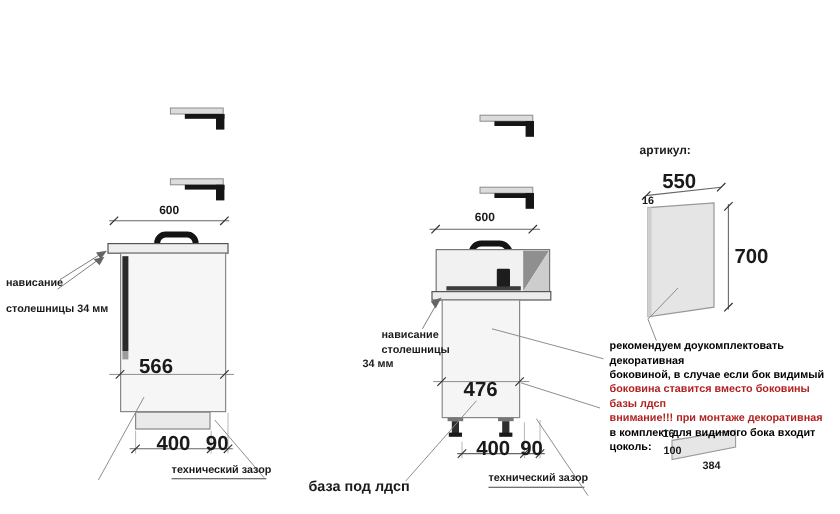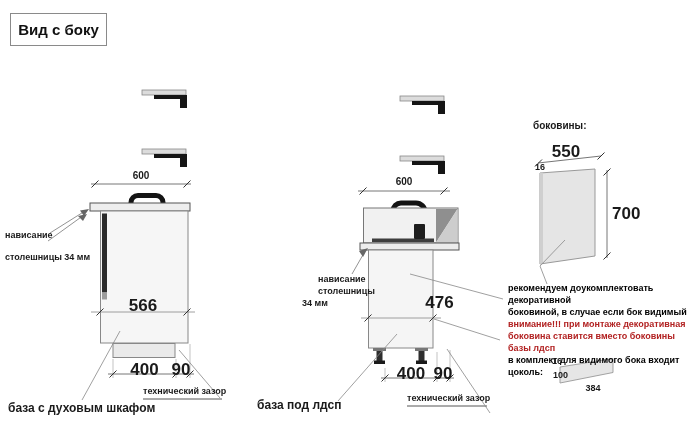--- a/index.html
+++ b/index.html
@@ -120,51 +120,49 @@
       <path d="M607 170 V258" stroke="#666" stroke-width="0.9"></path>
       <path d="M603.5 175.5 L610.5 168.5 M603.5 259.5 L610.5 252.5" stroke="#333" stroke-width="1"></path>
       <path d="M565 240 L540 266 L547 284" fill="none" stroke="#888" stroke-width="0.8"></path>
     </g>
 
     <g>
       <polygon points="560,367 613,358.5 613,372.5 560,383" fill="#e6e6e6" stroke="#999" stroke-width="0.9"></polygon>
     </g>
   </svg>
 
-  <div class="title-box">Вид с боку</div>
 
   <div class="lbl f10 ctr" style="left:91px;top:170px;width:100px;">600</div>
   <div class="lbl f9" style="left:5px;top:231px;">нависание</div>
   <div class="lbl f9" style="left:5px;top:253px;">столешницы 34 мм</div>
-  <div class="lbl f11 ctr" style="left:93px;top:297px;width:100px;">566</div>
+  <div class="lbl f11 ctr" style="left:80px;top:297px;width:100px;">566</div>
   <div class="lbl f11 ctr" style="left:113px;top:361px;width:63px;">400</div>
   <div class="lbl f11 ctr" style="left:170px;top:361px;width:22px;">90</div>
   <div class="lbl f9" style="left:143px;top:387px;">технический зазор</div>
-  <div class="lbl f12" style="left:8px;top:402px;">база с духовым шкафом</div>
 
   <div class="lbl f10 ctr" style="left:359px;top:176px;width:90px;">600</div>
   <div class="lbl f9" style="left:318px;top:275px;">нависание</div>
   <div class="lbl f9" style="left:318px;top:287px;">столешницы</div>
   <div class="lbl f9" style="left:302px;top:299px;">34 мм</div>
-  <div class="lbl f11 ctr" style="left:368px;top:294px;width:65px;padding-left:39px;">476</div>
+  <div class="lbl f11 ctr" style="left:368px;top:316px;width:65px;">476</div>
   <div class="lbl f11 ctr" style="left:385px;top:365px;width:52px;">400</div>
   <div class="lbl f11 ctr" style="left:433px;top:365px;width:20px;">90</div>
   <div class="lbl f9" style="left:407px;top:394px;">технический зазор</div>
   <div class="lbl f12" style="left:257px;top:399px;">база под лдсп</div>
 
-  <div class="lbl f10" style="left:533px;top:120px;">боковины:</div>
+  <div class="lbl f10" style="left:533px;top:120px;">артикул:</div>
   <div class="lbl f11 ctr" style="left:538px;top:143px;width:56px;">550</div>
   <div class="lbl f9 rt" style="left:528px;top:163px;width:17px;">16</div>
   <div class="lbl f11" style="left:612px;top:205px;">700</div>
 
   <div class="note">
-    <div>рекомендуем доукомплектовать декоративной</div>
+    <div>рекомендуем доукомплектовать декоративная</div>
     <div>боковиной, в случае если бок видимый</div>
+    <div style="color: rgb(178, 34, 34);">боковина ставится вместо боковины базы лдсп</div>
     <div style="color: rgb(178, 34, 34);">внимание!!! при монтаже декоративная</div>
-    <div style="color: rgb(178, 34, 34);">боковина ставится вместо боковины базы лдсп</div>
     <div>в комплект для видимого бока входит цоколь:</div>
   </div>
 
   <div class="lbl f9 rt" style="left:546px;top:357px;width:16px;">16</div>
   <div class="lbl f9 rt" style="left:534px;top:371px;width:22px;margin-left:12px;">100</div>
   <div class="lbl f9 ctr" style="left:578px;top:384px;width:30px;">384</div>
 
 </div>
 
 </body></html>

